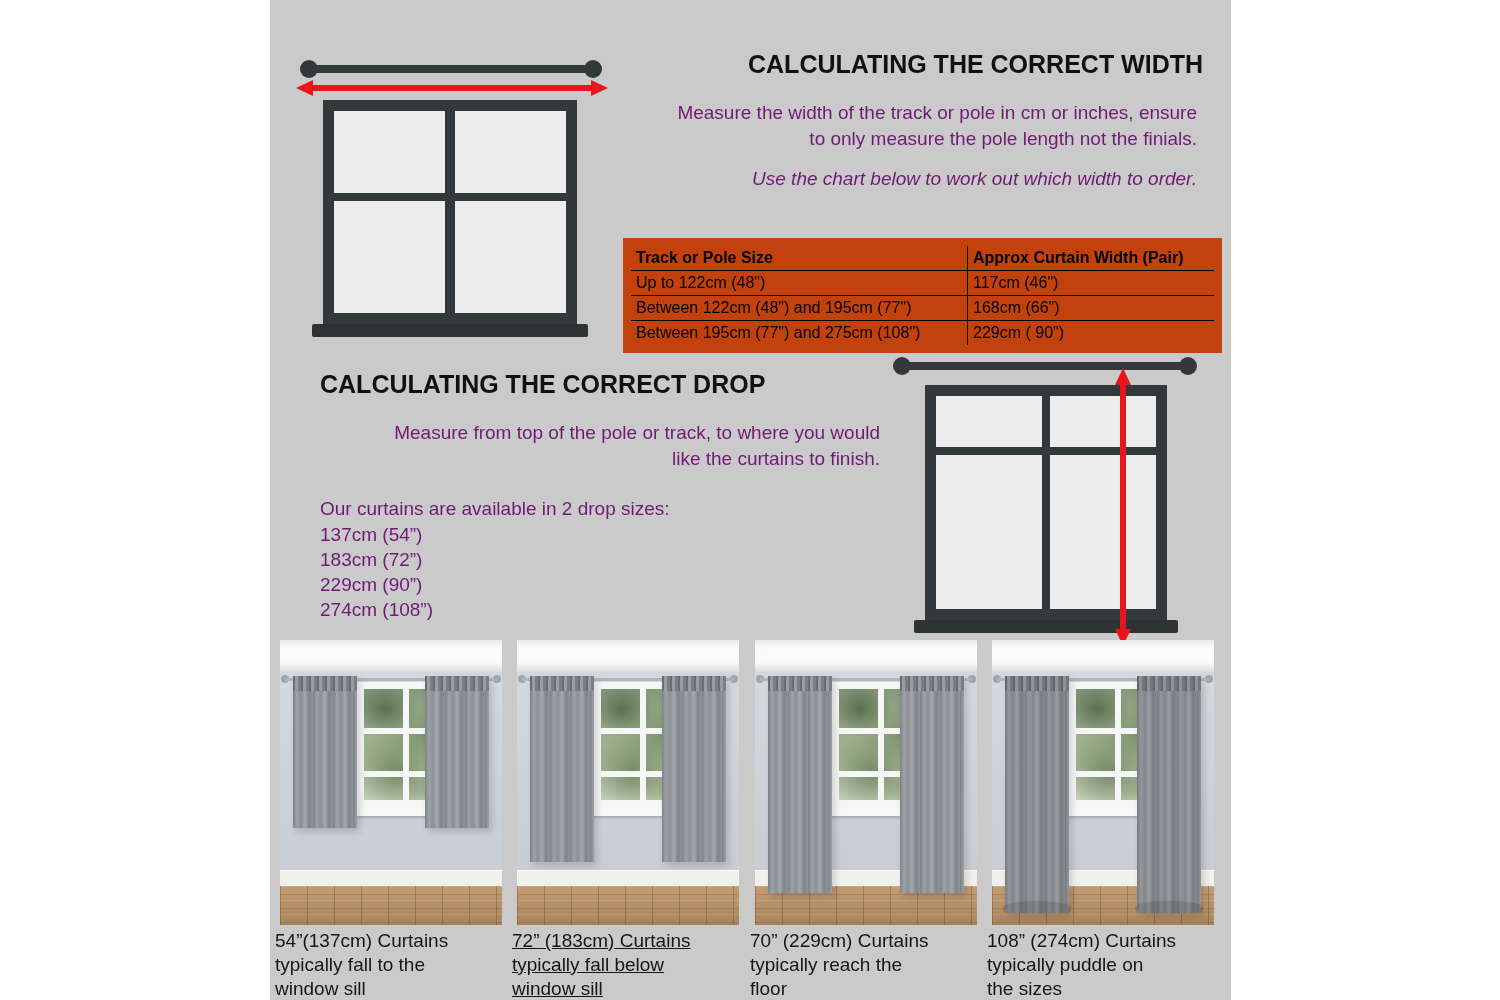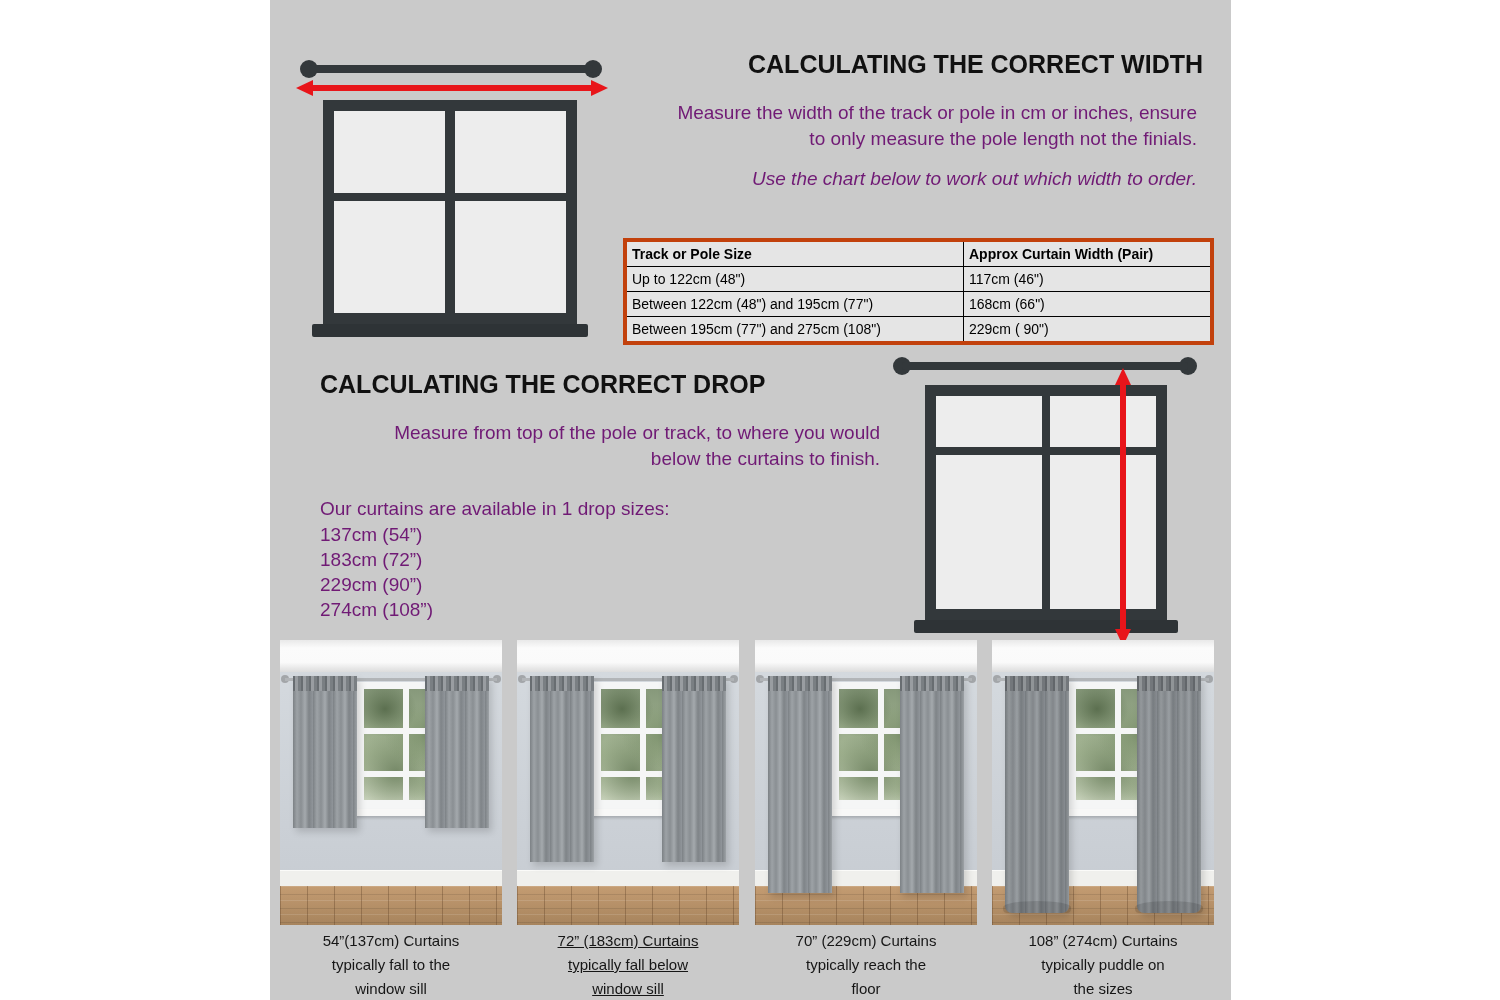--- a/index.html
+++ b/index.html
@@ -17,21 +17,21 @@
   #width-intro{left:620px;top:100px;width:577px;text-align:right;}
   #width-hint{left:620px;top:166px;width:577px;text-align:right;font-style:italic;}
   #drop-intro{left:320px;top:420px;width:560px;text-align:right;}
   #drop-sizes-intro{left:320px;top:496px;width:560px;}
   #drop-sizes{left:320px;top:522px;width:300px;line-height:25px;}
   .line{display:block;}
 
   
   .size-table{
     position:absolute;left:623px;top:238px;border-collapse:collapse;
-    background:#e5e5e5;border:4px solid #c2410c;font-size:14px;
+    background:#c2410c;border:8px solid #c2410c;font-size:16px;
   }
   .size-table th,.size-table td{
     border:1px solid #000;padding:1px 5px;height:22px;text-align:left;
     white-space:nowrap;color:#000;
   }
   .size-table th{font-weight:bold;}
   .size-table .c1{width:326px;}
   .size-table .c2{width:236px;}
 
   
@@ -109,22 +109,22 @@
   .curt::before{content:"";position:absolute;left:0;right:0;top:0;height:15px;
     background:repeating-linear-gradient(90deg,#686d71 0 2px,#999da1 2px 5px,#7a7f83 5px 8px);}
   .curt.cl{left:13px;} .curt.cr{left:145px;}
   .photo-1 .curt{height:152px;} .photo-2 .curt{height:186px;}
   .photo-3 .curt{height:217px;}
   .photo-4 .curt{height:237px;filter:brightness(.94);border-radius:0 0 7px 7px;}
   .photo-4 .curt::after{content:"";position:absolute;left:-2px;right:-2px;bottom:0;height:12px;
     background:rgba(0,0,0,.12);border-radius:50% 50% 4px 4px;}
 
   
-  .caption{position:absolute;top:929px;width:232px;text-align:center;
-    font-size:15px;line-height:24px;color:#161616;}
+  .caption{position:absolute;top:929px;width:232px;text-align:left;
+    font-size:19px;line-height:24px;color:#161616;}
   #caption-1{left:275px;} #caption-2{left:512px;text-decoration:underline;} #caption-3{left:750px;} #caption-4{left:987px;}
 </style>
 </head>
 <body>
 
 <div class="canvas">
   <div class="panel"></div>
 
   <span class="finial" id="w-finial-l"></span>
   <span class="finial" id="w-finial-r"></span>
@@ -168,23 +168,23 @@
       <tr>
         <td>Between 195cm (77") and 275cm (108")</td>
         <td>229cm ( 90")</td>
       </tr>
     </tbody>
   </table>
 
   <div class="h-title" id="drop-title">CALCULATING THE CORRECT DROP</div>
   <div class="para" id="drop-intro">
     <span class="line">Measure from top of the pole or track, to where you would</span>
-    <span class="line">below the curtains to finish.</span>
-  </div>
-  <div class="para" id="drop-sizes-intro">Our curtains are available in 1 drop sizes:</div>
+    <span class="line">like the curtains to finish.</span>
+  </div>
+  <div class="para" id="drop-sizes-intro">Our curtains are available in 2 drop sizes:</div>
   <div class="para" id="drop-sizes">
     <span class="line">137cm (54”)</span>
     <span class="line">183cm (72”)</span>
     <span class="line">229cm (90”)</span>
     <span class="line">274cm (108”)</span>
   </div>
 
   <span class="finial" id="d-finial-l"></span>
   <span class="finial" id="d-finial-r"></span>
   <div class="rod" id="d-rod"></div>

